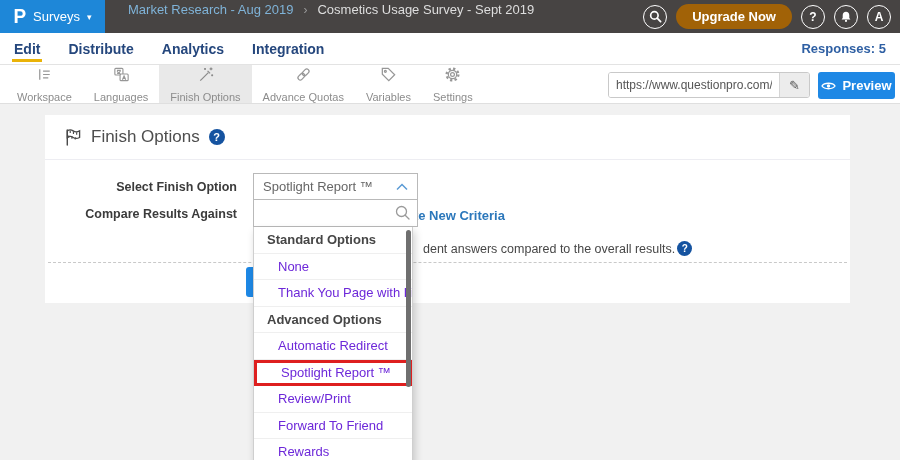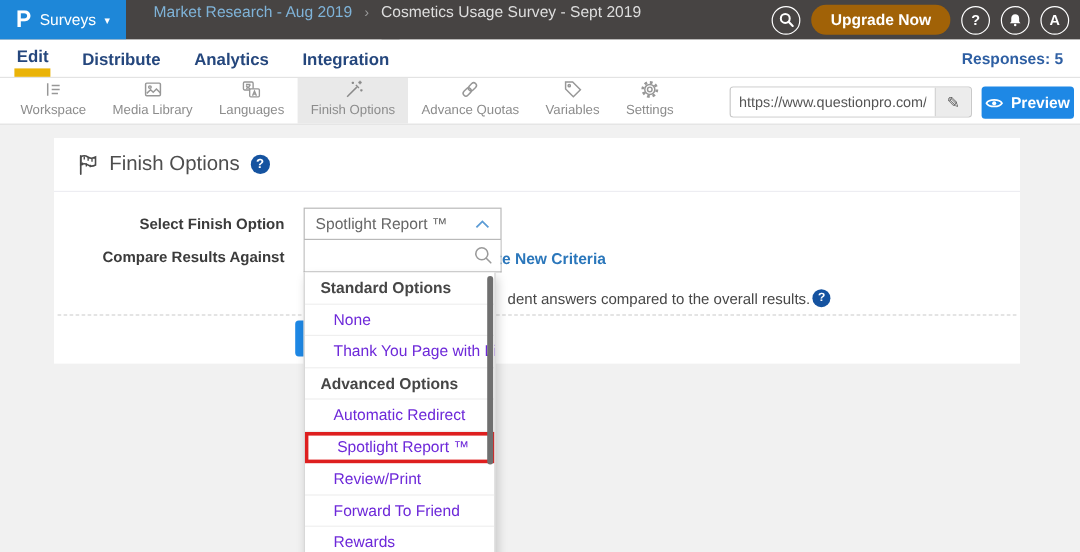--- a/index.html
+++ b/index.html
@@ -18,26 +18,26 @@
   .crumb-a { color:#7fb3d8; cursor:pointer; }
   .crumb-sep { color:#9a9a9a; font-size:12px; }
   .crumb-b { color:#dedede; cursor:pointer; }
   .top-right { position:absolute; right:9px; top:0; height:33px; display:flex; align-items:center; gap:9px; }
   .circle-btn { width:24px; height:24px; border:1.5px solid #fff; border-radius:50%; display:flex; align-items:center; justify-content:center; color:#fff; font-size:12px; font-weight:bold; cursor:pointer; background:transparent; }
   .upgrade-btn { height:25px; padding:0 16px; background:#a16207; border:none; border-radius:13px; color:#fff; font-size:13px; font-weight:bold; cursor:pointer; font-family:inherit; }
 
   
   .mainnav { position:absolute; left:0; top:33px; width:900px; height:32px; background:#fff; border-bottom:1px solid #e3e3e3; display:flex; align-items:center; padding-left:12px; gap:24px; }
   .nav-item { font-size:14px; font-weight:bold; color:#25477d; cursor:pointer; padding:6px 2px 5px; }
-  .nav-item.active { border-bottom:7px solid #eab308; padding-bottom:2px; }
+  .nav-item.active { border-bottom:3px solid #eab308; padding-bottom:2px; }
   .responses { position:absolute; right:14px; font-size:13px; font-weight:bold; color:#2e5fa3; cursor:pointer; }
 
   
   .toolbar { position:absolute; left:0; top:65px; width:900px; height:39px; background:#fff; border-bottom:1px solid #dfdfdf; display:flex; align-items:stretch; padding-left:6px; }
-  .tool-item { display:flex; flex-direction:column; align-items:center; justify-content:flex-start; gap:2px; padding:0 11px; cursor:pointer; }
+  .tool-item { display:flex; flex-direction:column; align-items:center; justify-content:space-between; gap:2px; padding:0 11px; cursor:pointer; }
   .tool-item.active { background:#e9e9e9; }
   .tool-label { font-size:11px; color:#8c8c8c; white-space:nowrap; }
   .tool-icon svg { display:block; }
   .url-box { position:absolute; left:608px; top:72px; width:202px; height:26px; border:1px solid #c9c9c9; border-radius:3px; background:#fff; display:flex; overflow:hidden; }
   .url-input { flex:1; border:none; outline:none; font-size:12px; color:#555; padding:0 7px; font-family:inherit; min-width:0; }
   .url-edit { width:30px; background:#ececec; border-left:1px solid #d5d5d5; display:flex; align-items:center; justify-content:center; color:#555; font-size:13px; cursor:pointer; }
   .preview-btn { position:absolute; left:818px; top:72px; width:77px; height:27px; background:#1e88e5; border:none; border-radius:3px; color:#fff; font-size:13px; font-weight:bold; display:flex; align-items:center; justify-content:center; gap:6px; cursor:pointer; font-family:inherit; }
 
   
   .card { position:absolute; left:45px; top:115px; width:805px; height:188px; background:#fff; z-index:1; }
@@ -116,30 +116,20 @@
       <span class="tool-icon">
           <svg width="19" height="19" viewBox="0 0 20 20" fill="none" stroke="#979797" stroke-width="1.3">
             <path d="M5 4.5v11"></path>
             <path d="M8.5 6.5h7M8.5 10h7M8.5 13.5h5.5"></path>
           </svg>
         </span>
       <span class="tool-label">Workspace</span>
     </div>
     <div class="tool-item">
       <span class="tool-icon">
-          <svg width="19" height="19" viewBox="0 0 20 20" fill="none" stroke="#979797" stroke-width="1.3">
-            <rect x="3.5" y="4.5" width="13" height="11" rx="1"></rect>
-            <circle cx="7.3" cy="8" r="1.1"></circle>
-            <path d="M4.5 13.5l3.4-3.2 2.3 2.2 2.8-2.8 3.5 3.4"></path>
-          </svg>
-        </span>
-      <span class="tool-label">Media Library</span>
-    </div>
-    <div class="tool-item">
-      <span class="tool-icon">
           <svg width="19" height="19" viewBox="0 0 20 20" fill="none" stroke="#979797" stroke-width="1.2">
             <rect x="3" y="3.5" width="8.5" height="7" rx="1"></rect>
             <rect x="8.5" y="9.5" width="8.5" height="7" rx="1" fill="#fff"></rect>
             <path d="M5.2 5.7h4M7.2 5v1m-1.8.7c.8 1.6 2.6 2.6 3.6 2.8M9 5.9c-.5 1.5-2 2.8-3.6 3.3"></path>
             <path d="M11 15.5l1.7-4 1.7 4m-2.9-1.3h2.4"></path>
           </svg>
         </span>
       <span class="tool-label">Languages</span>
     </div>
     <div class="tool-item active">

